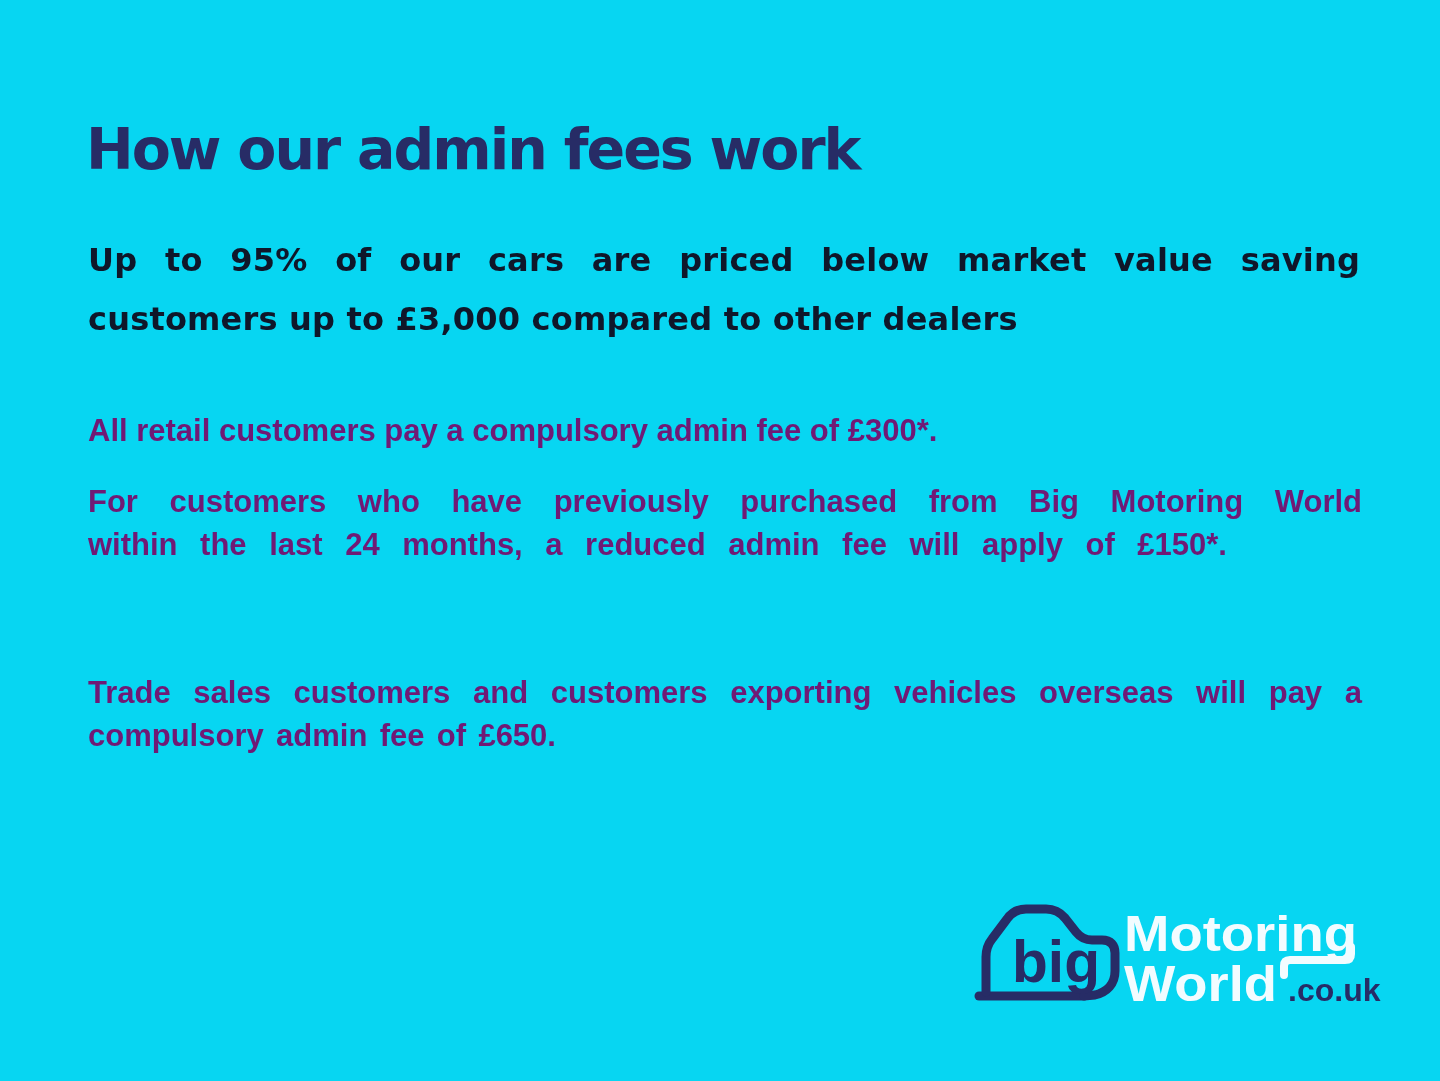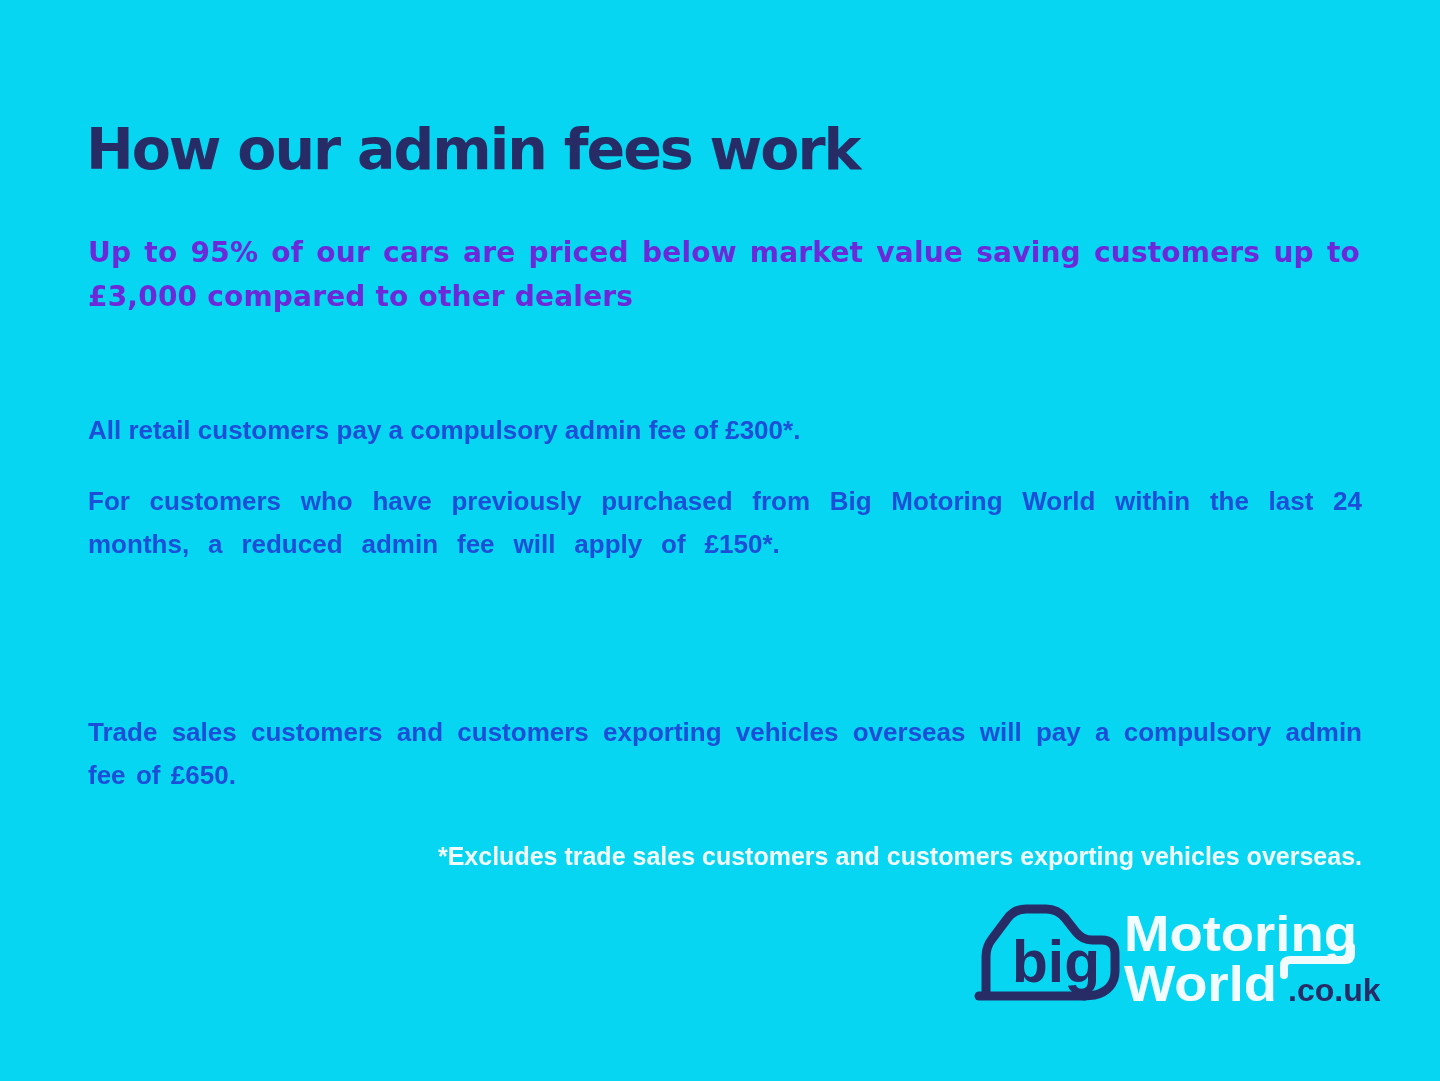--- a/index.html
+++ b/index.html
@@ -22,42 +22,42 @@
     font-weight: 800;
     font-size: 57px;
     letter-spacing: -2px;
     white-space: nowrap;
   }
   .subheadline {
     position: absolute;
     left: 88px;
     top: 231px;
     width: 1272px;
-    color: #6d28d9;
+    color: #0f172a;
     font-family: "DejaVu Sans", sans-serif;
     font-weight: 700;
-    font-size: 28px;
-    line-height: 44px;
+    font-size: 32px;
+    line-height: 59px;
     text-align: justify;
     letter-spacing: 0.2px;
   }
   .body-copy {
     position: absolute;
     left: 88px;
     width: 1274px;
-    color: #1d4ed8;
+    color: #701a75;
     font-family: "Liberation Sans", sans-serif;
     font-weight: 700;
-    font-size: 26px;
+    font-size: 31px;
     line-height: 43px;
     text-align: justify;
   }
   .p1 { top: 409px; }
   .p2 { top: 480px; word-spacing: 0.45em; }
-  .p3 { top: 671px; word-spacing: 0.12em; margin-top: 40px; }
+  .p3 { top: 671px; word-spacing: 0.12em; }
   .footnote {
     position: absolute;
     left: 88px;
     top: 842px;
     width: 1274px;
     text-align: right;
     color: #f2fcff;
     font-family: "Liberation Sans", sans-serif;
     font-weight: 700;
     font-size: 25px;
@@ -76,21 +76,20 @@
   <h1 class="headline">How our admin fees work</h1>
 
   <p class="subheadline">Up to 95% of our cars are priced below market value saving customers up to £3,000 compared to other dealers</p>
 
   <p class="body-copy p1">All retail customers pay a compulsory admin fee of £300*.</p>
 
   <p class="body-copy p2">For customers who have previously purchased from Big Motoring World within the last 24 months, a reduced admin fee will apply of £150*.</p>
 
   <p class="body-copy p3">Trade sales customers and customers exporting vehicles overseas will pay a compulsory admin fee of £650.</p>
 
-  <p class="footnote">*Excludes trade sales customers and customers exporting vehicles overseas.</p>
 
   <svg class="logo-svg" width="420" height="130" viewBox="0 0 420 130">
     <g stroke="#272c66" stroke-width="9" fill="none" stroke-linecap="round" stroke-linejoin="round">
       <path d="M 7 103 H 112"></path>
       <path d="M 14 99 V 64 C 14 57 16 51 20 46 L 35 26 C 40 19 46 16 54 16 H 74 C 82 16 88 19 93 25 L 104 39 C 108 44 113 47 120 47 H 130 C 139 47 143 52 143 60 V 78 C 143 91 135 99 123 102 L 112 103"></path>
     </g>
     <text x="40" y="89" font-family="Liberation Sans, sans-serif" font-size="60" font-weight="bold" fill="#272c66" textLength="88" lengthAdjust="spacingAndGlyphs">big</text>
     <text x="152" y="58" font-family="Liberation Sans, sans-serif" font-size="50" font-weight="bold" fill="#f2fcff" textLength="233" lengthAdjust="spacingAndGlyphs">Motoring</text>
     <text x="152" y="108" font-family="Liberation Sans, sans-serif" font-size="50" font-weight="bold" fill="#f2fcff" textLength="153" lengthAdjust="spacingAndGlyphs">World</text>
     <path d="M 379 54 V 61 C 379 65 377 67 373 67 H 318 C 314 67 312 69 312 73 V 82" stroke="#f2fcff" stroke-width="8" fill="none" stroke-linecap="round"></path>

